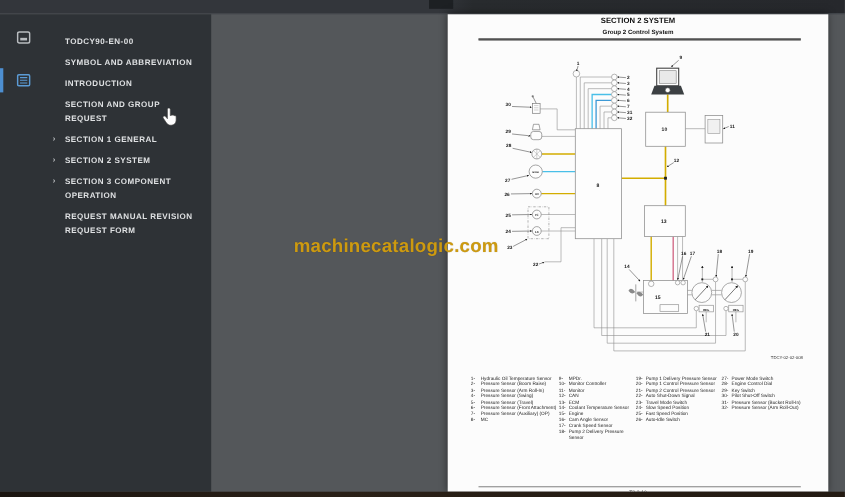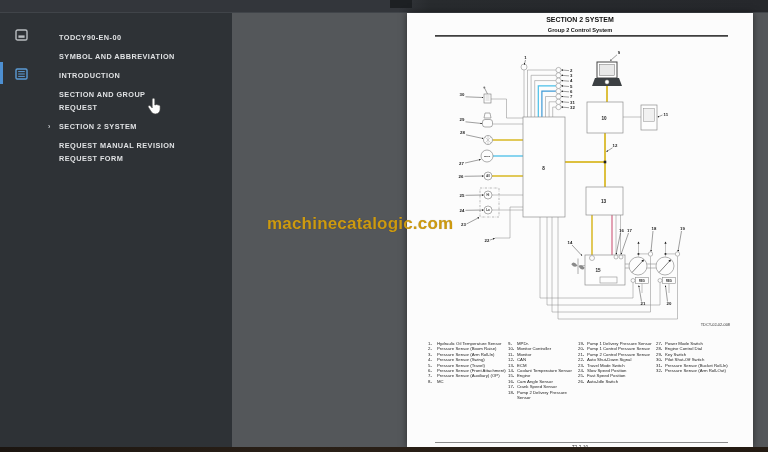--- a/index.html
+++ b/index.html
@@ -7,21 +7,21 @@
               font-family:"Liberation Sans", sans-serif; }
   .stage { position:absolute; inset:0; }
 
   
   .topbar { position:absolute; left:0; top:0; width:768px; height:13px;
             background:linear-gradient(to right,#33363b 0%,#33363b 52%,#282b2e 56%,#26282c 100%);
             border-bottom:1px solid #404449; }
   .topbar-notch { position:absolute; left:390px; top:0; width:22px; height:8px; background:#1d2023; }
 
   
-  .sidebar { position:absolute; left:0; top:13px; width:232px; height:434px; background:#2e3236; }
+  .sidebar { position:absolute; left:0; top:13px; width:192px; height:434px; background:#2e3236; }
   .rail-icon { position:absolute; left:15px; width:13px; height:12px; }
   .active-bar { position:absolute; left:0; top:49px; width:3px; height:22px; background:#4d8fd1; }
   .nav { position:absolute; left:59px; top:18px; width:125px; }
   .nav-item { position:relative; color:#dfe1e3; font-size:7.3px; line-height:13px;
               letter-spacing:.45px; margin-bottom:6px; font-weight:bold; cursor:default; }
   .nav-item .chev { position:absolute; left:-11px; top:0; color:#c3c6c9; font-size:7px; }
 
   
   .page { position:absolute; left:407px; top:13px; width:346px; height:434px;
           background:#fcfcfc; overflow:hidden; box-shadow:0 0 7px rgba(0,0,0,.5); }
@@ -85,21 +85,23 @@
           <line x1="3.2" y1="6" x2="9.8" y2="6"></line>
           <line x1="3.2" y1="8.4" x2="9.8" y2="8.4"></line>
         </g>
       </svg>
     </div>
     <div class="nav" id="nav">
         <div class="nav-item"><span>TODCY90-EN-00</span></div>
         <div class="nav-item"><span>SYMBOL AND ABBREVIATION</span></div>
         <div class="nav-item"><span>INTRODUCTION</span></div>
         <div class="nav-item"><span>SECTION AND GROUP REQUEST</span></div>
+        <div class="nav-item"><span class="chev">›</span><span>SECTION 1 GENERAL</span></div>
         <div class="nav-item"><span class="chev">›</span><span>SECTION 2 SYSTEM</span></div>
+        <div class="nav-item"><span class="chev">›</span><span>SECTION 3 COMPONENT OPERATION</span></div>
         <div class="nav-item"><span>REQUEST MANUAL REVISION REQUEST FORM</span></div>
       </div>
   </div>
 
   <div class="page">
     <div class="doc-title">SECTION 2 SYSTEM</div>
     <div class="doc-subtitle">Group 2 Control System</div>
     <div class="rule"></div>
 
     <svg class="diagram-svg" width="346" height="434" viewBox="0 0 346 434">

